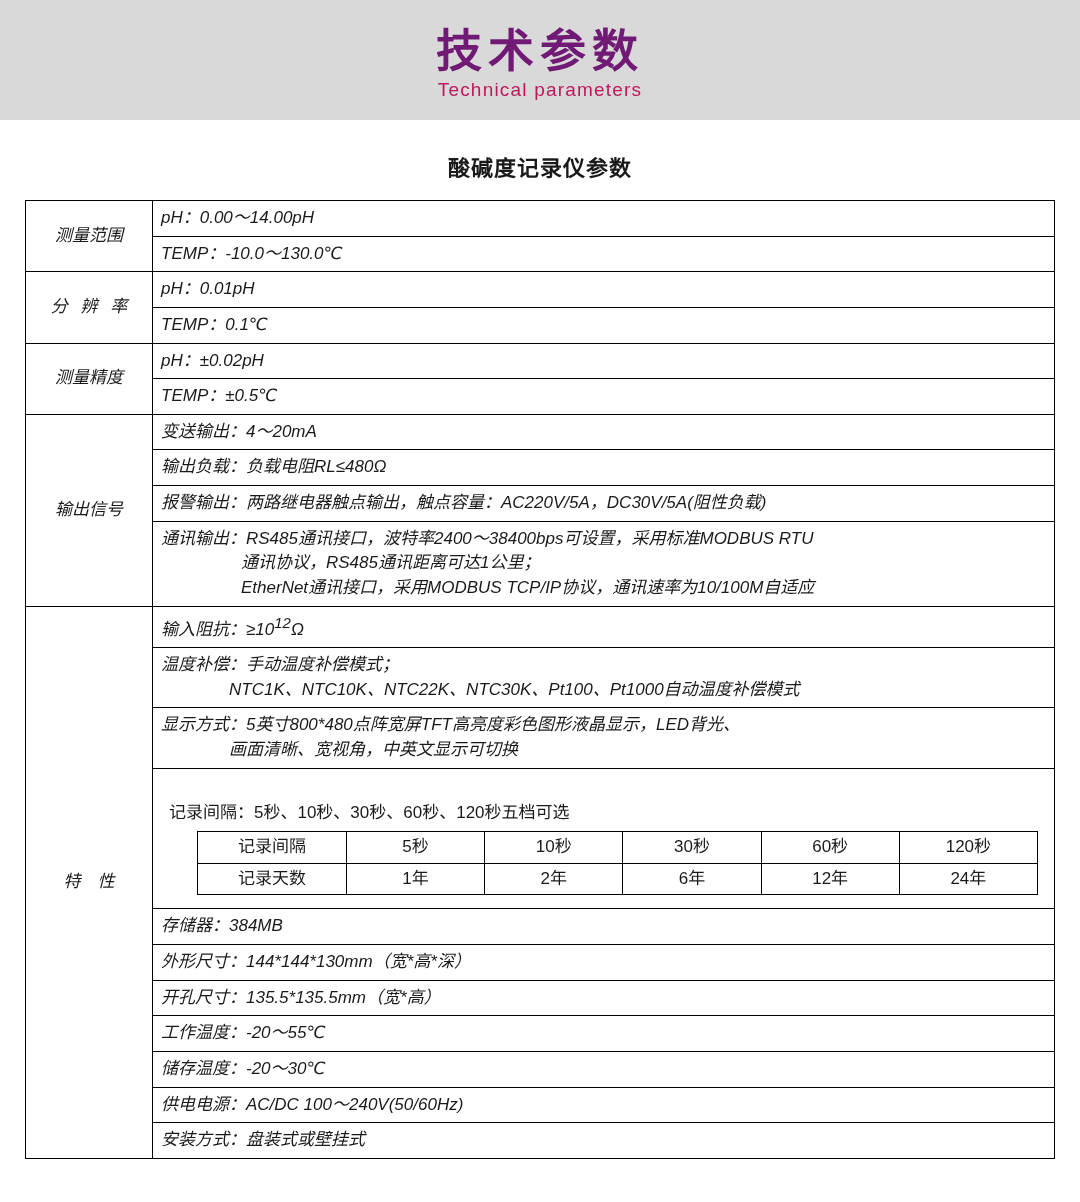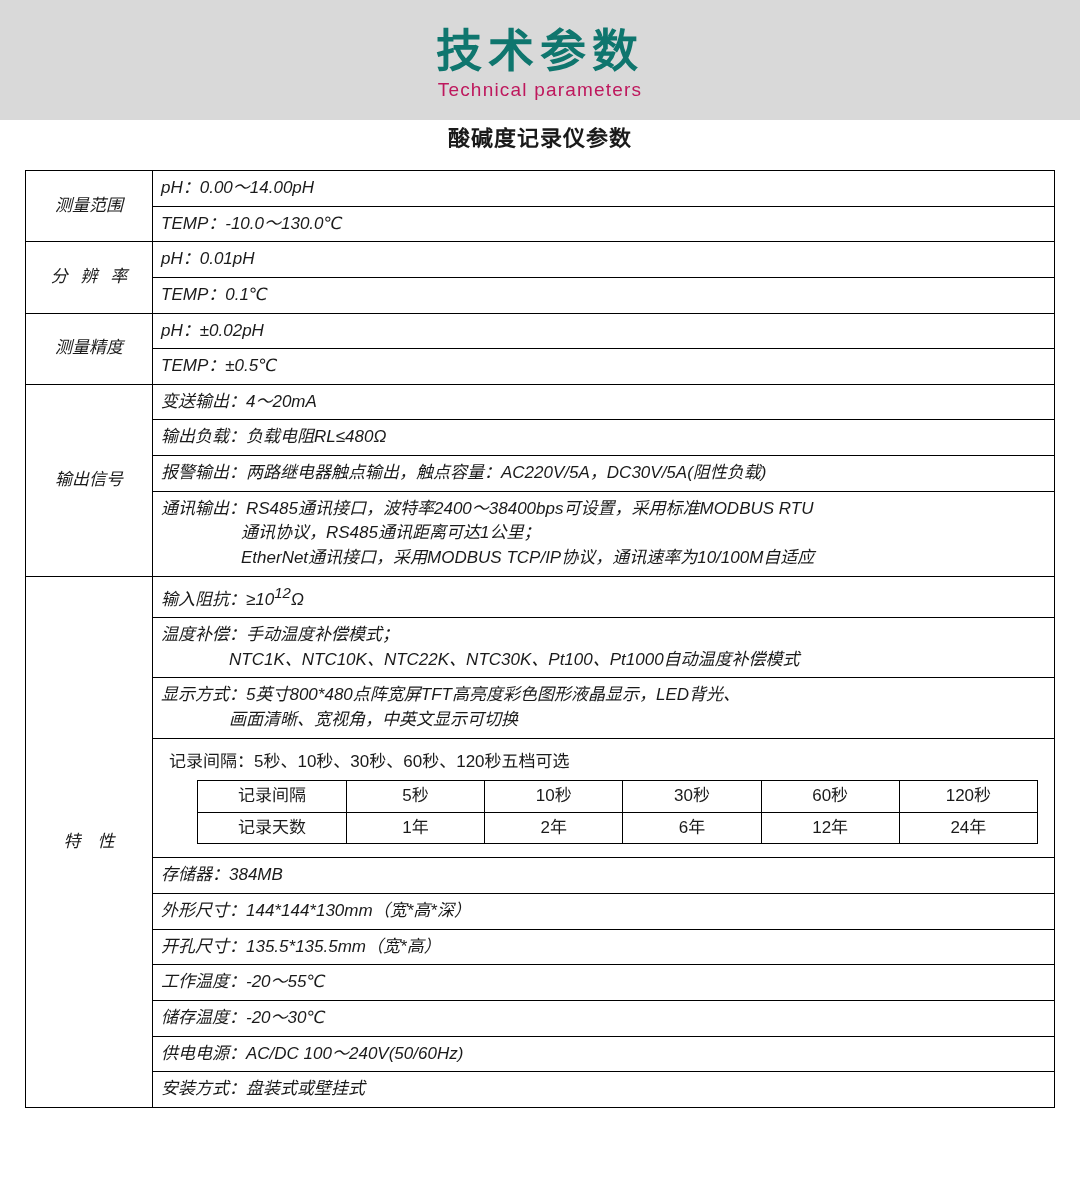--- a/index.html
+++ b/index.html
@@ -29,36 +29,37 @@
     flex-direction: column;
     align-items: center;
     justify-content: center;
     box-sizing: border-box;
     padding-top: 6px;
   }
   .banner-title {
     font-size: 46px;
     font-weight: bold;
     letter-spacing: 6px;
-    color: #0f766e;
+    color: #701a75;
     line-height: 1.15;
   }
   .banner-sub {
     font-size: 19px;
     letter-spacing: 1.2px;
     color: #be185d;
     margin-top: 2px;
     font-family: "Liberation Sans", "DejaVu Sans", sans-serif;
   }
 
   
   .doc-title {
     text-align: center;
     font-size: 22px;
     font-weight: bold;
+    margin-top: 30px;
     margin-bottom: 18px;
     letter-spacing: 1px;
   }
 
   
   .table-wrap {
     width: 1030px;
     margin: 0 auto;
   }
   table.spec {
@@ -103,20 +104,21 @@
   sup {
     font-size: 15px;
     vertical-align: super;
   }
   td.nested-host {
     padding: 0;
     border: 1px solid #000;
   }
   .nested-pad {
     padding: 6px 8px 4px 8px;
+    margin-top: 21px;
   }
   .nested-head {
     font-size: 17px;
     margin-bottom: 6px;
   }
   table.inner {
     width: calc(100% - 28px);
     margin-left: 28px;
     border-collapse: collapse;
     table-layout: fixed;

